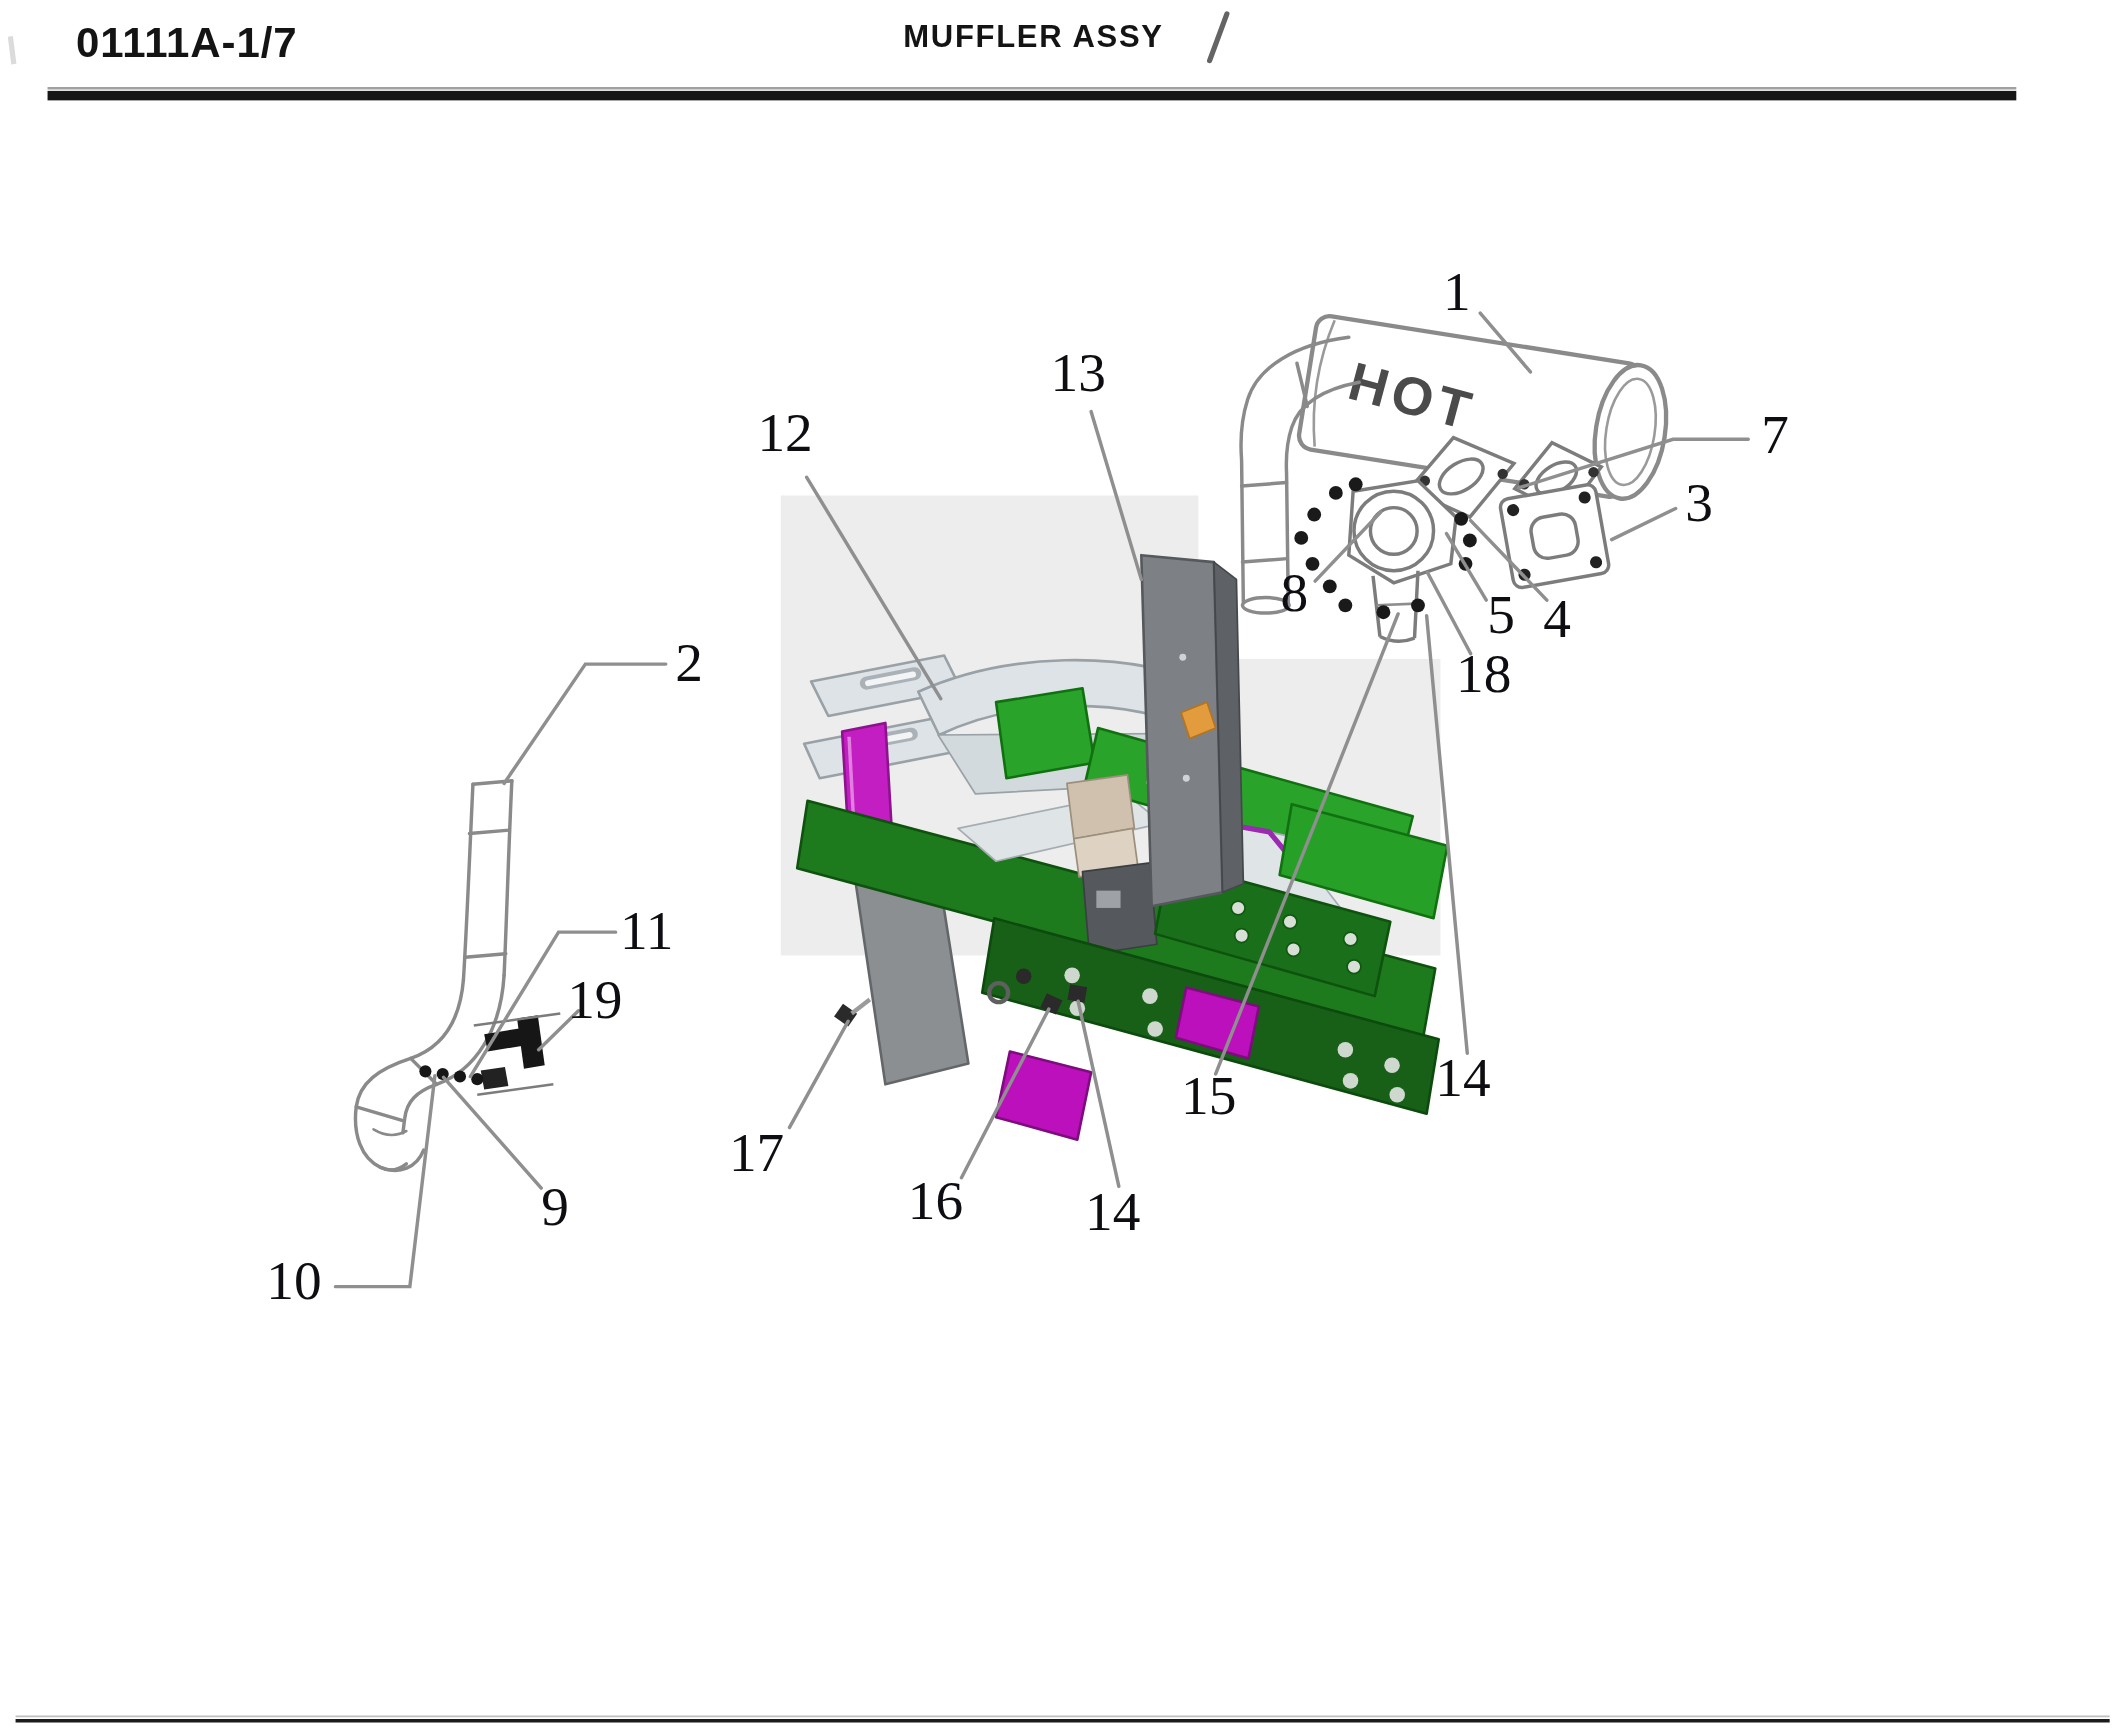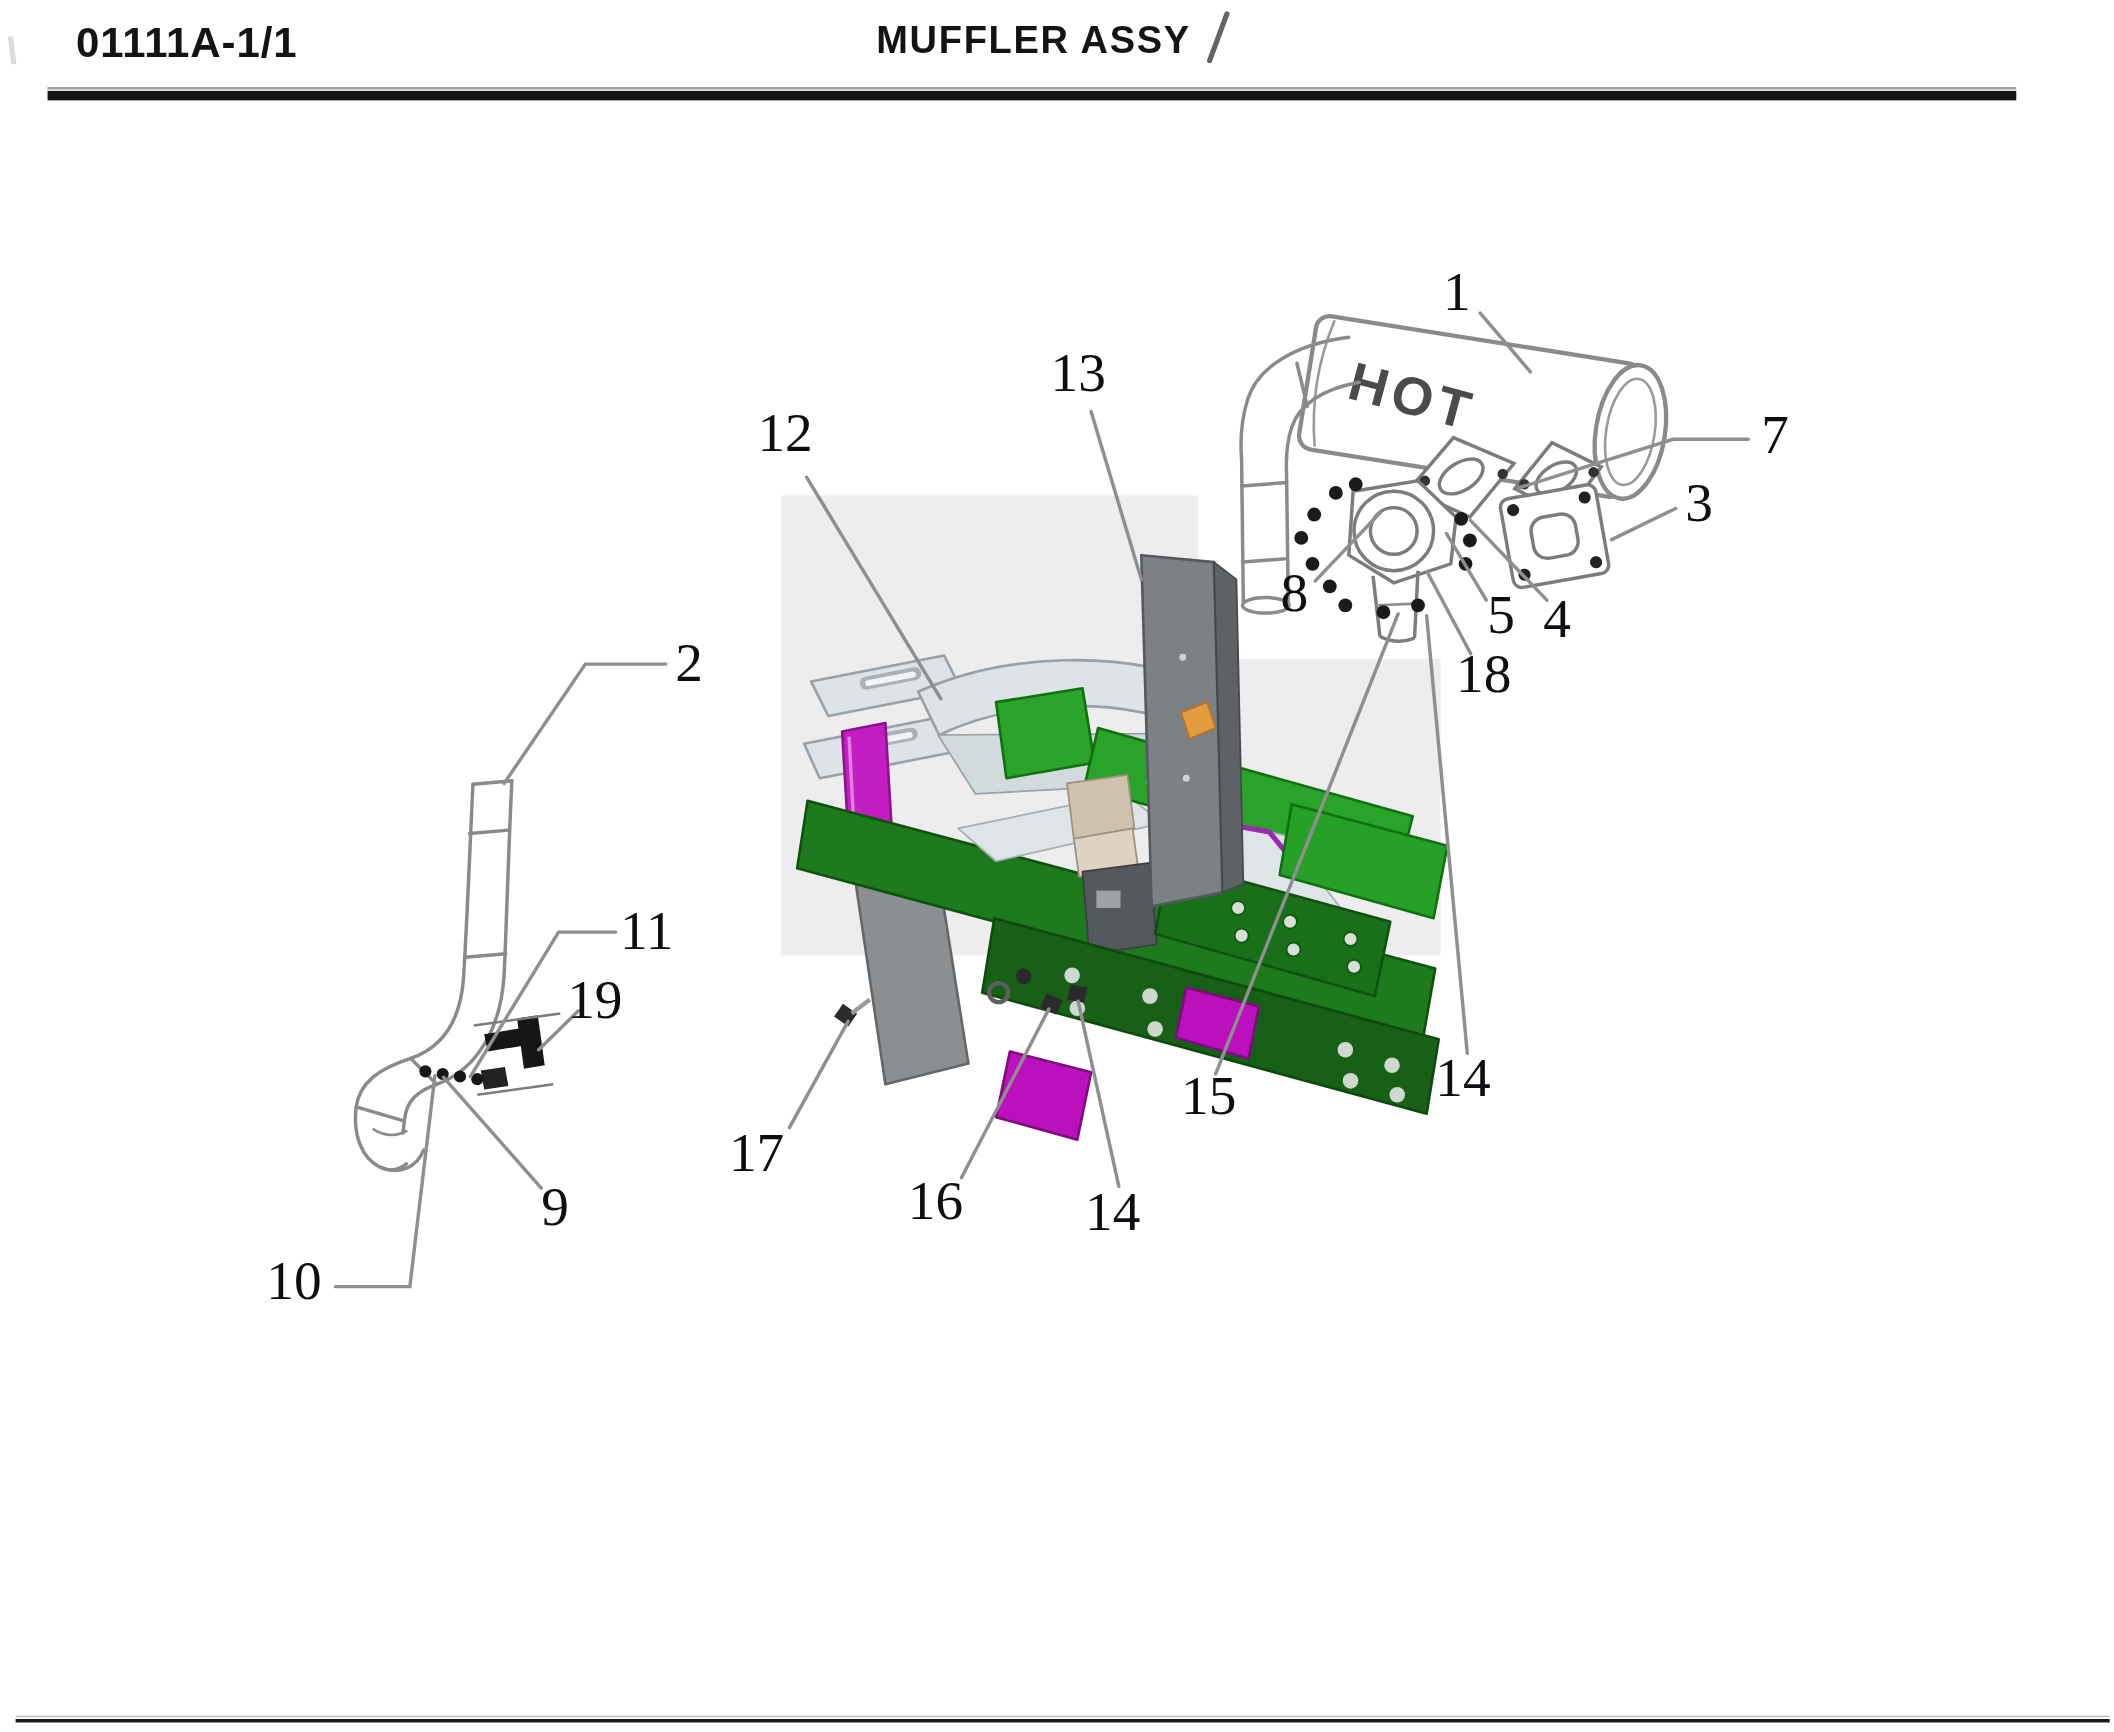--- a/index.html
+++ b/index.html
@@ -1,34 +1,34 @@
 <!DOCTYPE html>
 <html style="font-size:14px"><head>
 <meta charset="utf-8">
 <style>
   html,body{margin:0;padding:0;background:#fff;}
   .page{position:relative;width:2114px;height:1732px;background:#ffffff;
         font-family:"Liberation Sans",sans-serif;overflow:hidden;}
   .hdr-doc{position:absolute;left:76px;top:19px;font-size:42px;font-weight:bold;
            color:#141414;letter-spacing:0.9px;}
   .hdr-title{position:absolute;left:0;top:19px;width:2067px;text-align:center;
-             font-size:38px;font-weight:bold;color:#141414;letter-spacing:1.7px;}
+             font-size:31px;font-weight:bold;color:#141414;letter-spacing:1.7px;}
   .art{position:absolute;left:0;top:0;width:2114px;height:1732px;}
   #leaders polyline{fill:none;stroke:#8f8f8f;stroke-width:4;stroke-linecap:round;}
   #callouts text{font-family:"Liberation Serif","DejaVu Serif",serif;font-size:64px;
                  fill:#0d0d12;text-anchor:middle;}
   .hot-stamp{font-family:"Liberation Sans",sans-serif;font-weight:bold;font-size:62px;
              fill:#4b4b4b;letter-spacing:6px;}
 </style>
 </head>
 <body>
 
 <div class="page">
 
-  <div class="hdr-doc">01111A-1/1</div>
+  <div class="hdr-doc">01111A-1/7</div>
   <div class="hdr-title">MUFFLER ASSY</div>
 
   <svg class="art" viewBox="0 0 2445 2003">
 
     <g>
       <line x1="55" y1="102" x2="2332" y2="102" stroke="#a0a0a0" stroke-width="3"></line>
       <rect x="55" y="105" width="2277" height="11" fill="#161616"></rect>
       <line x1="18" y1="1985" x2="2440" y2="1985" stroke="#bfbfbf" stroke-width="2"></line>
       <line x1="18" y1="1990" x2="2440" y2="1990" stroke="#1c1c1c" stroke-width="4"></line>
       <line x1="1419" y1="16" x2="1399" y2="70" stroke="#4a4a4a" stroke-width="6" stroke-linecap="round" opacity="0.85"></line>

